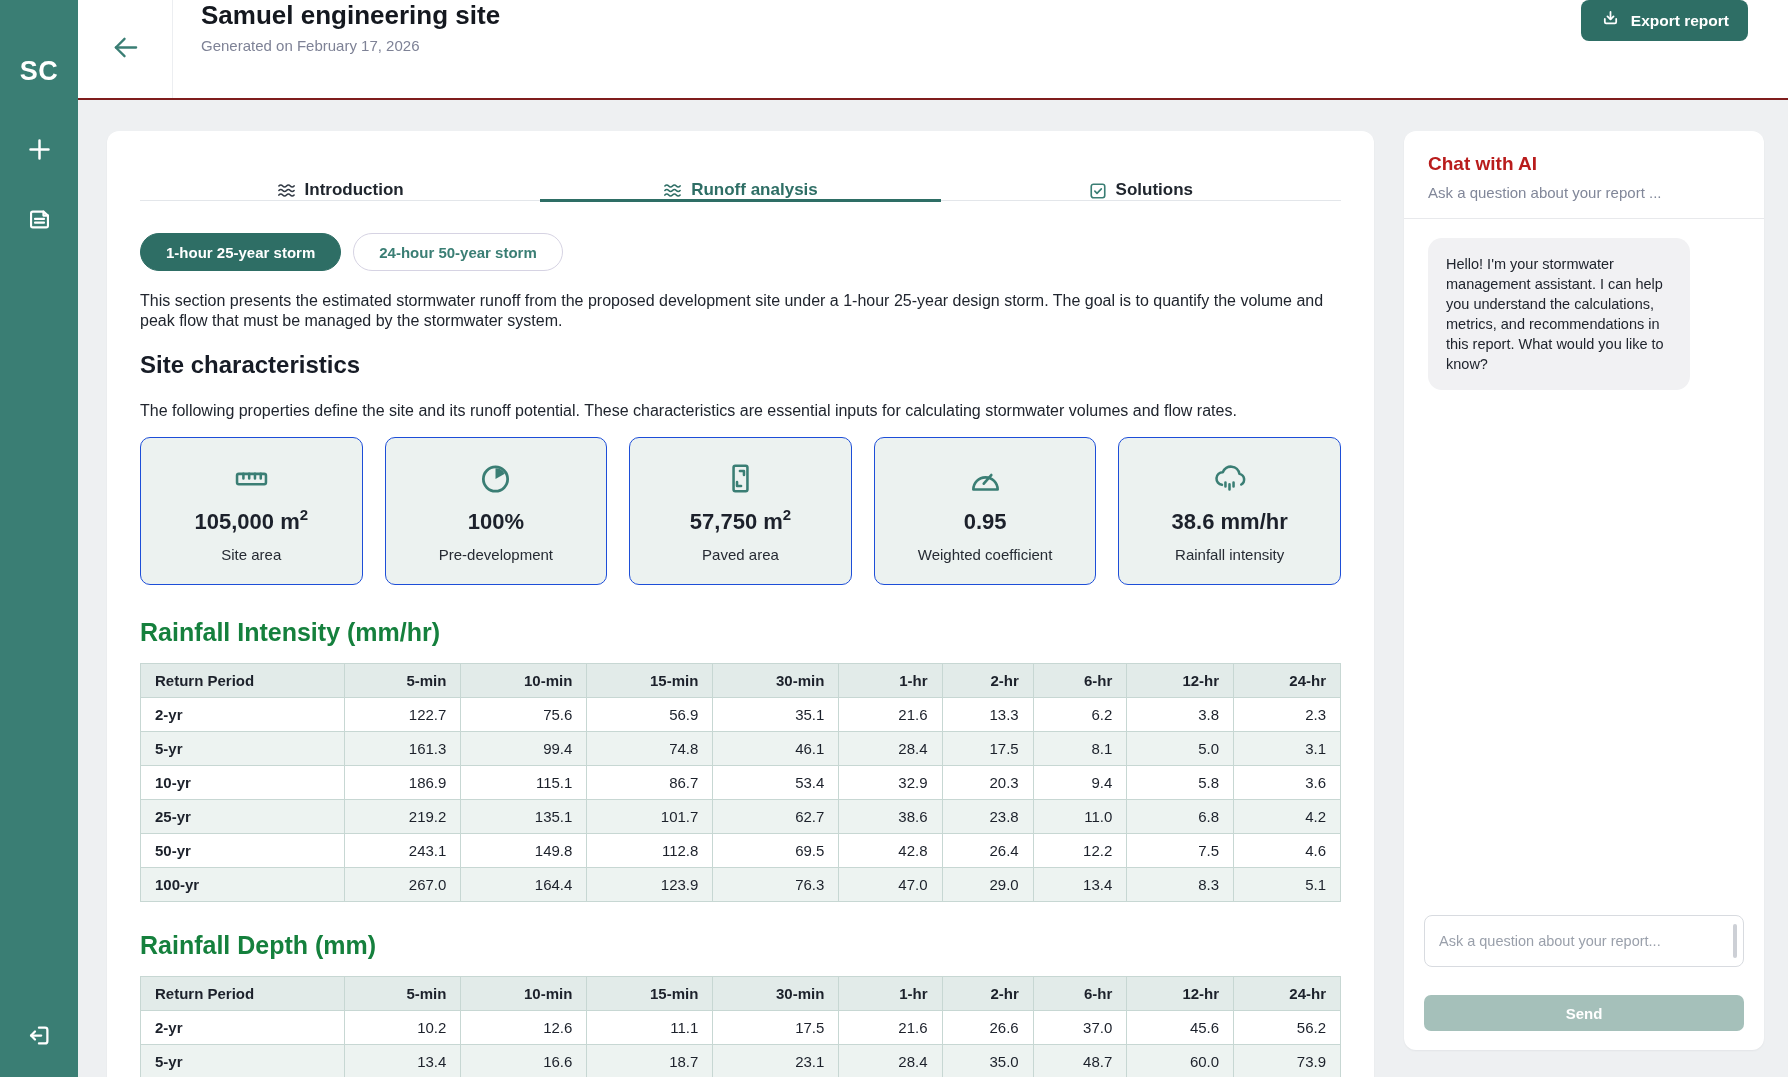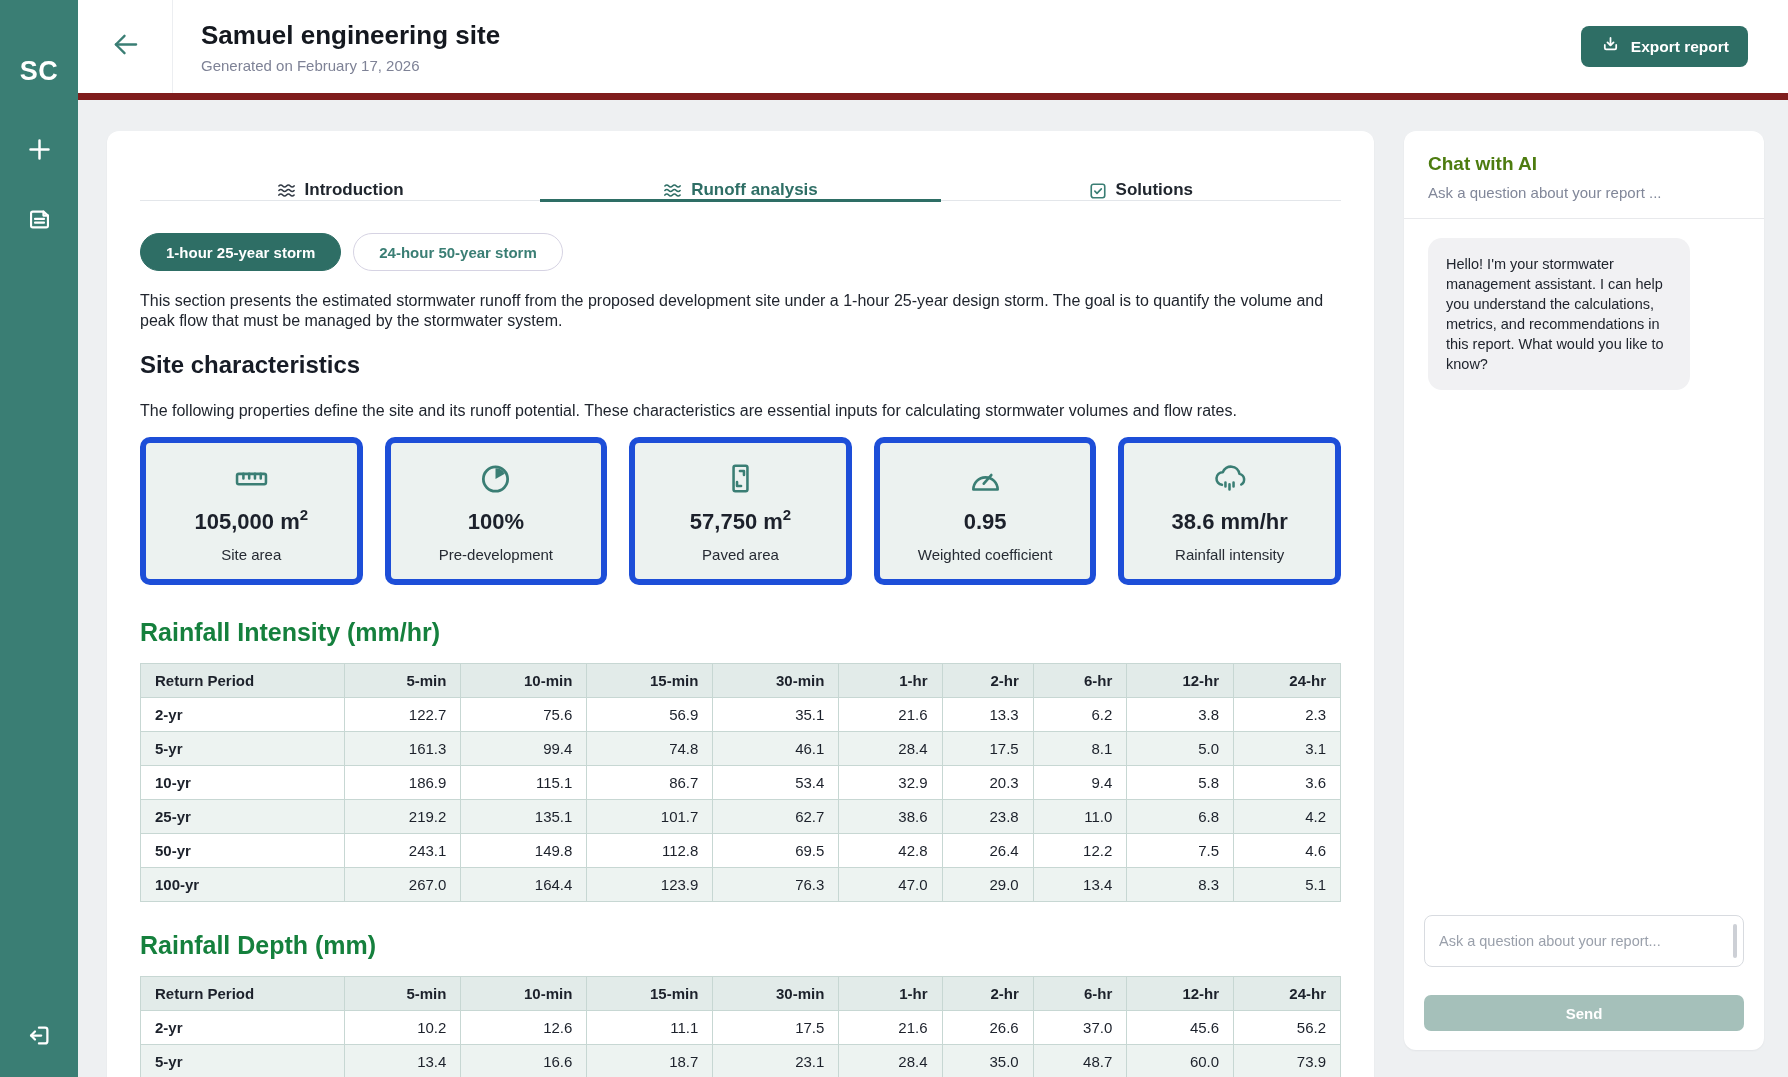--- a/index.html
+++ b/index.html
@@ -18,22 +18,22 @@
     display:flex; flex-direction:column; align-items:center;
   }
   .rail-logo { color:#fff; font-size:27px; font-weight:700; letter-spacing:.5px; margin-top:56px; }
   .rail-btn { width:44px; height:44px; display:flex; align-items:center; justify-content:center; cursor:pointer; border-radius:8px; }
   .rail-btn.plus { margin-top:42px; }
   .rail-btn.doc { margin-top:26px; }
   .rail-btn.exit { margin-top:auto; margin-bottom:18px; }
   
   .top-header {
     position:absolute; left:78px; top:0; right:0; height:100px;
-    background:#fff; border-bottom:7px solid #7f1d1d;
-    display:flex; align-items:center; z-index:10;
+    background:#fff; border-bottom:2px solid #7f1d1d;
+    display:flex; align-items:flex-start; z-index:10;
   }
   .back-zone { width:95px; height:100%; display:flex; align-items:center; justify-content:center; border-right:1px solid #eceef1; cursor:pointer; }
   .title-block { margin-left:28px; }
   .page-title { font-size:26px; font-weight:700; color:#14181f; }
   .page-subtitle { font-size:15px; color:#7e8296; margin-top:6px; }
   .export-btn {
     margin-left:auto; margin-right:40px;
     background:#2e6e65; color:#fff; border:none; border-radius:8px;
     height:41px; padding:0 19px; font-size:15.5px; font-weight:700;
     font-family:"Liberation Sans", sans-serif;
@@ -57,21 +57,21 @@
   .pill { height:38px; border-radius:19px; padding:0 25px; font-size:15px; font-weight:700;
           font-family:"Liberation Sans", sans-serif; cursor:pointer; display:flex; align-items:center; }
   .pill.active { background:#2e6e65; color:#fff; border:1px solid #2e6e65; }
   .pill.inactive { background:#fff; color:#3a7e74; border:1px solid #d6d3e3; }
   .intro-text { margin-top:20px; font-size:16px; line-height:20px; color:#20252e; max-width:1190px; }
   .section-h { margin-top:20px; font-size:24px; font-weight:700; color:#171c26; line-height:28px; }
   .section-desc { margin-top:22px; font-size:16px; line-height:19px; color:#20252e; }
   
   .metric-row { display:flex; gap:22px; margin-top:17px; }
   .metric-card {
-    flex:1; height:148px; background:#ecf2f0; border:6px solid #1d4ed8; border-radius:10px;
+    flex:1; height:148px; background:#ecf2f0; border:1px solid #1d4ed8; border-radius:10px;
     display:flex; flex-direction:column; align-items:center; justify-content:center; gap:10px;
   }
   .metric-icon { height:38px; display:flex; align-items:center; }
   .metric-value { font-size:22px; font-weight:700; color:#1c212b; }
   .metric-value sup { font-size:15px; position:relative; top:-1px; }
   .metric-label { font-size:15px; color:#262b33; }
   
   .table-h { margin-top:32px; font-size:25px; font-weight:700; color:#15803d; line-height:30px; }
   table.data { width:100%; border-collapse:collapse; margin-top:16px; table-layout:fixed; }
   table.data th, table.data td {
@@ -87,21 +87,21 @@
   table.data th:nth-child(5){width:10.5%} table.data th:nth-child(6){width:8.6%}
   table.data th:nth-child(7){width:7.6%} table.data th:nth-child(8){width:7.8%}
   table.data th:nth-child(9){width:8.9%} table.data th:nth-child(10){width:8.9%}
   
   .chat-panel {
     position:absolute; left:1404px; top:131px; width:360px; height:919px;
     background:#fff; border-radius:12px; box-shadow:0 1px 2px rgba(16,24,40,.05);
     display:flex; flex-direction:column;
   }
   .chat-head { padding:22px 24px 17px 24px; border-bottom:1px solid #e8e9ec; }
-  .chat-title { font-size:19px; font-weight:700; color:#4d7c0f; }
+  .chat-title { font-size:19px; font-weight:700; color:#b91c1c; }
   .chat-subtitle { font-size:15px; color:#818799; margin-top:9px; }
   .chat-messages { flex:1; padding:19px 24px; overflow:hidden; }
   .chat-bubble {
     background:#f1f1f3; border-radius:14px; padding:16px 18px;
     width:262px; font-size:14.5px; line-height:20px; color:#20252e;
   }
   .chat-input-area { padding:0 20px 19px 20px; }
   .chat-input-wrap { position:relative; }
   .chat-input {
     width:100%; height:52px; border:1px solid #d8dbe0; border-radius:8px;

